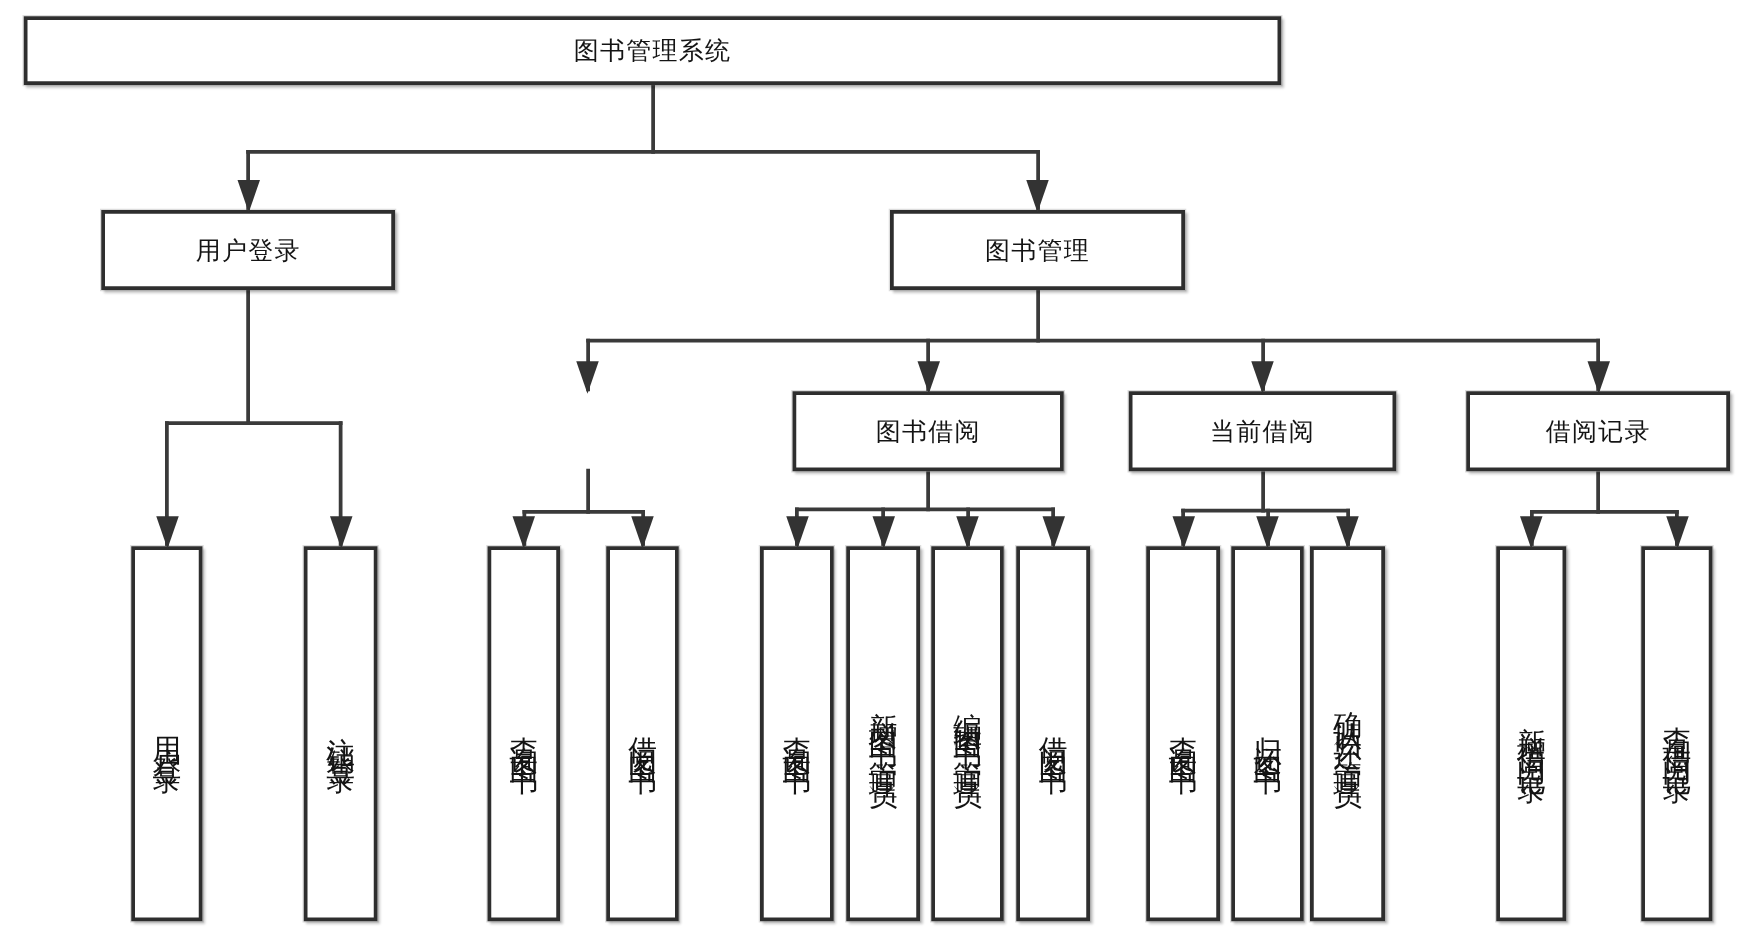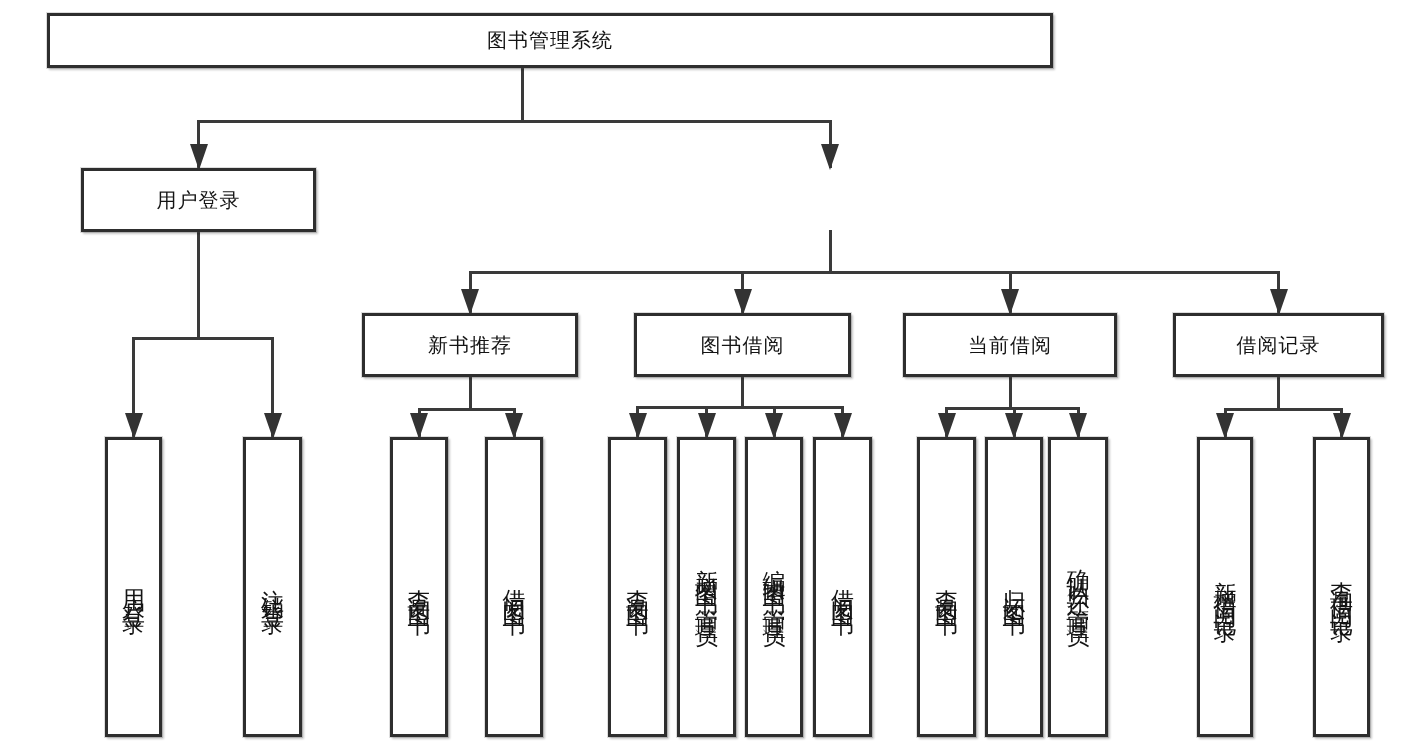--- a/index.html
+++ b/index.html
@@ -61,28 +61,28 @@
     color: #a8a8a8;
     letter-spacing: 0.5px;
     white-space: nowrap;
     text-shadow: 0 0 2px #ffffff;
   }
 </style>
 </head>
 <body>
 
 <div id="canvas">
-<div class="node" style="left: 19px; top: 13px; width: 1006px; height: 55px; margin-left: 28px;">
+<div class="node" style="left: 19px; top: 13px; width: 1006px; height: 55px;">
       <span class="label">图书管理系统</span>
     </div>
     <div class="node" style="left: 81px; top: 168px; width: 235px; height: 64px;">
       <span class="label">用户登录</span>
     </div>
-    <div class="node" style="left: 362px; top: 313px; width: 216px; height: 64px;">
-      <span class="label">新书推荐</span>
+    <div class="node" style="left: 712px; top: 168px; width: 236px; height: 64px;">
+      <span class="label">图书管理</span>
     </div>
     <div class="node" style="left: 903px; top: 313px; width: 214px; height: 64px;">
       <span class="label">当前借阅</span>
     </div>
     <div class="node" style="left: 634px; top: 313px; width: 217px; height: 64px;">
       <span class="label">图书借阅</span>
     </div>
     <div class="node" style="left: 1173px; top: 313px; width: 211px; height: 64px;">
       <span class="label">借阅记录</span>
     </div>

